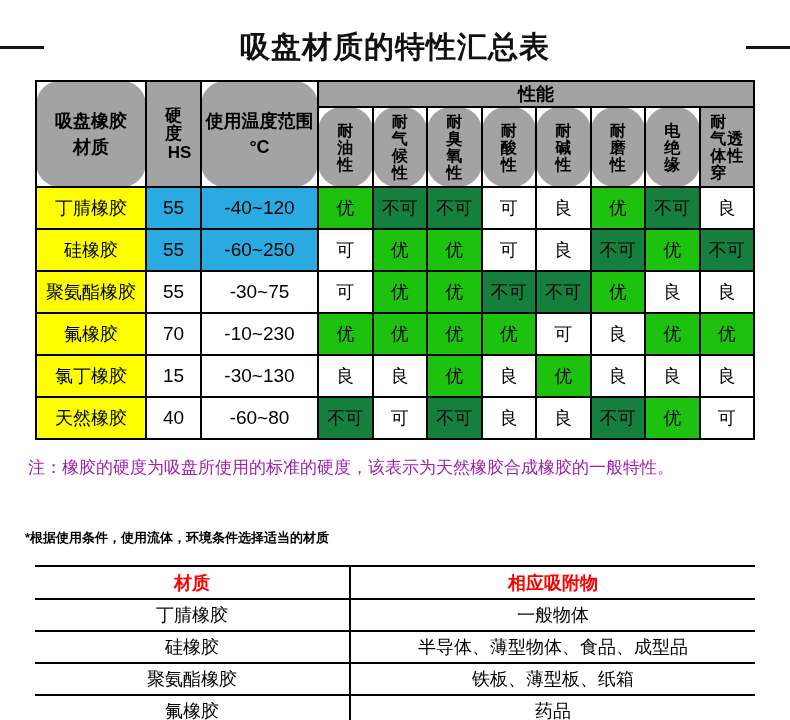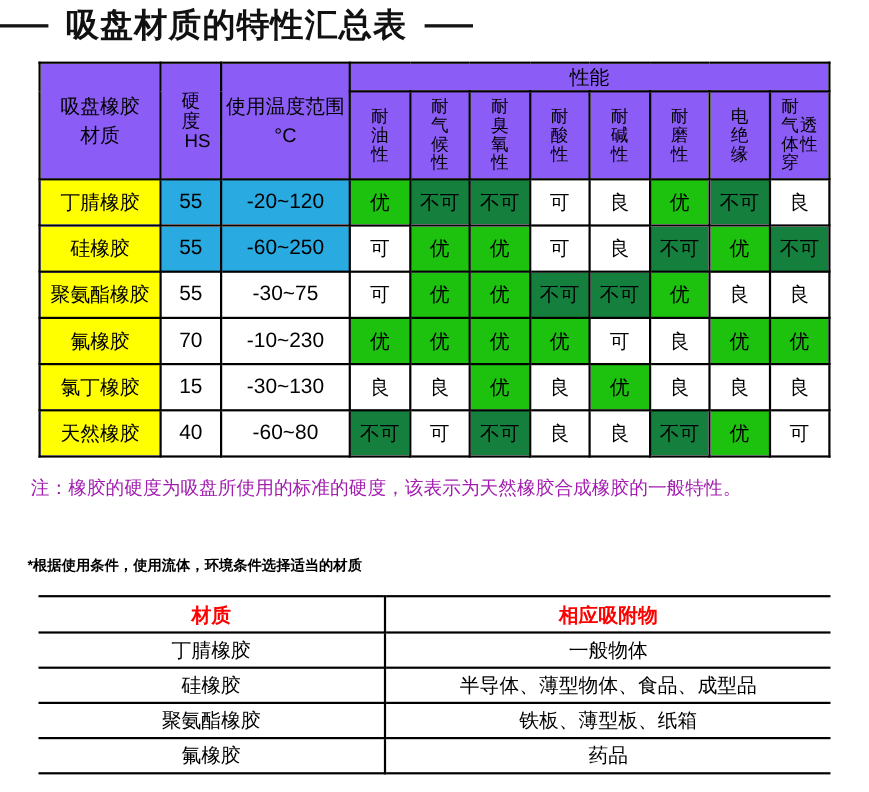--- a/index.html
+++ b/index.html
@@ -2,37 +2,37 @@
 <html><head>
 <meta charset="utf-8">
 <style>
   html,body{margin:0;padding:0;}
   body{
     width:790px;height:720px;background:#ffffff;color:#000;
     font-family:"Liberation Sans","DejaVu Sans",sans-serif;
     overflow:hidden;
   }
   
-  .title-wrap{display:flex;align-items:center;justify-content:flex-start;gap:16px;padding-top:0;height:46px;}
+  .title-wrap{display:flex;align-items:center;justify-content:space-between;gap:16px;padding-top:24px;height:46px;}
   .title-dash{width:44px;height:3px;background:#151515;}
   .title-text{
     font-family:"Liberation Serif","DejaVu Serif",serif;
     font-weight:bold;font-size:30px;letter-spacing:1px;color:#111;
   }
   
   table.t1{
     border-collapse:collapse;table-layout:fixed;width:720px;
     margin:10px 0 0 35px;text-align:center;
   }
   table.t1 td{border:2px solid #000;padding:0;vertical-align:middle;overflow:hidden;}
-  .yh{background:#8b5cf6;}
+  .yh{background:#a3a3a3;font-weight:bold;}
   .r-perf td{height:22px;font-size:18px;}
   .r-sub td{height:78px;}
   .vh{font-size:16px;line-height:17px;}
-  .pre{white-space:pre-line;}
+  .pre{white-space:pre-line;border-radius:24px;}
   .mat-h{font-size:18px;line-height:26px;}
   .hs-cn{font-size:17px;line-height:18px;white-space:pre-line;}
   .hs-en{font-size:17px;line-height:19px;margin-left:12px;}
   .vcol{display:inline-block;vertical-align:middle;white-space:pre-line;}
   .vcol + .vcol{margin-left:1px;}
   tr.data td{height:40px;}
   .mat{background:#FFFF00;font-size:18px;}
   .num{font-size:19px;}
   .rt{font-size:18px;}
   .blue{background:#29ABE2;}
@@ -116,21 +116,21 @@
 气
 体
 穿</span><span class="vcol">透
 性</span>
       </td>
     </tr>
 
     <tr class="data">
       <td class="mat">丁腈橡胶</td>
       <td class="num blue">55</td>
-      <td class="num blue">-20~120</td>
+      <td class="num blue">-40~120</td>
       <td class="rt green">优</td>
       <td class="rt red">不可</td>
       <td class="rt red">不可</td>
       <td class="rt white">可</td>
       <td class="rt white">良</td>
       <td class="rt green">优</td>
       <td class="rt red">不可</td>
       <td class="rt white">良</td>
     </tr>
 

